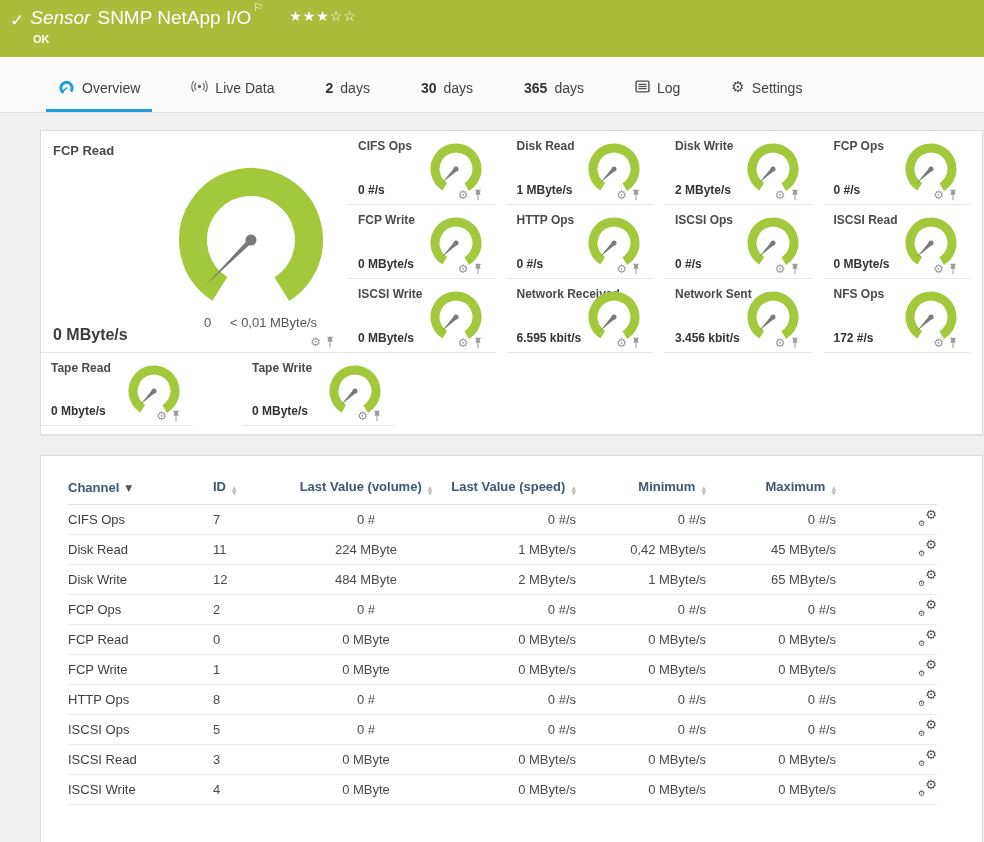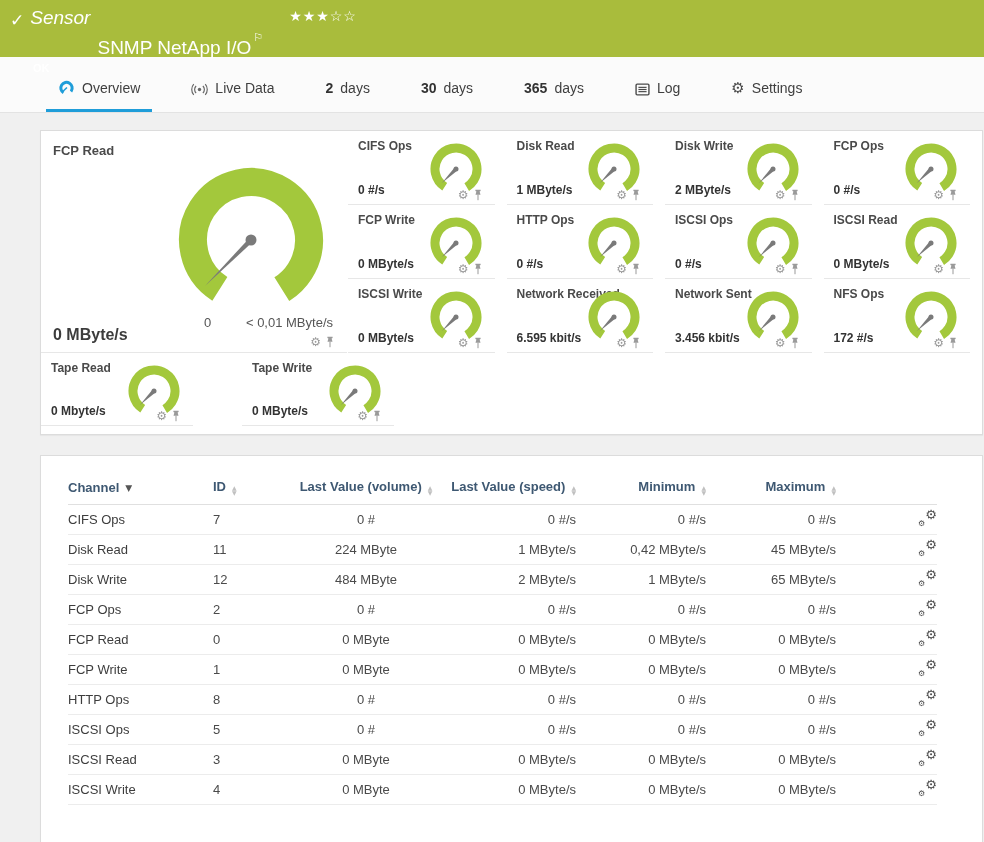--- a/index.html
+++ b/index.html
@@ -5,47 +5,47 @@
   * { margin:0; padding:0; box-sizing:border-box; }
   html,body { width:984px; height:842px; overflow:hidden; }
   body { font-family:"Liberation Sans","DejaVu Sans",sans-serif; background:#f0f0f0; color:#3d3d3d; }
   .uni { font-family:"DejaVu Sans",sans-serif; }
 
   
   .topbar { height:57px; background:#a9bc3c; padding:7px 12px 0 10px; color:#fff; }
   .topbar-main { display:flex; align-items:flex-start; }
   .check { font-weight:bold; font-size:17px; margin:3px 6px 0 0; }
   .kind { font-style:italic; font-size:19px; margin-right:7px; }
-  .title { font-size:19px; font-weight:400;margin-top:30px; }
+  .title { font-size:19px; font-weight:400; }
   .flag { font-size:11px; vertical-align:super; margin-left:2px; position:relative; top:-6px; cursor:pointer; }
   .stars { font-size:14px; letter-spacing:1px; margin-left:26px; margin-top:1px; cursor:pointer; }
   .topbar-status { font-size:11px; font-weight:bold; margin:3px 0 0 23px; }
 
   
   .tabs { height:56px; background:#fbfbfb; border-bottom:1px solid #e3e3e3; display:flex; align-items:flex-end; padding-left:46px; gap:27px; white-space:nowrap; }
-  .tab { display:inline-flex; align-items:flex-end; gap:7px; padding:0 12px 13px 12px; border-bottom:3px solid transparent; font-size:14px; color:#3f3f3f; cursor:pointer; text-decoration:none; }
+  .tab { display:inline-flex; align-items:flex-start; gap:7px; padding:0 12px 13px 12px; border-bottom:3px solid transparent; font-size:14px; color:#3f3f3f; cursor:pointer; text-decoration:none; }
   .tab.active { border-bottom-color:#1f9dd9; }
   .tab b { font-weight:700; color:#333; }
   .tab .t-label { color:#3f3f3f; }
   .t-icon { display:inline-flex; align-items:center; }
   .gear-glyph { font-size:15px; color:#4a4a4a; line-height:1; }
 
   
   .content { padding:17px 0 0 33px; }
   .panel { background:#fff; border:1px solid #dcdcdc; width:943px; box-shadow:0 1px 1px rgba(0,0,0,.04);margin-left:7px; }
 
   
   .gauges-panel { height:305px; position:relative; }
   .big-cell { position:absolute; left:0; top:0; width:306px; height:222px; border-bottom:1px solid #e7e7e7; }
   .g-label { font-size:12px; font-weight:700; color:#4a4a4a; }
   .big-cell .g-label { font-size:13px; padding:12px 0 0 12px; }
   .big-gauge-wrap { position:absolute; left:127px; top:36px; width:165px; height:146px; }
   .big-gauge-wrap svg { position:absolute; left:8px; top:0; }
   .scale-min { position:absolute; left:36px; top:148px; font-size:13px; color:#555; }
-  .scale-max { position:absolute; right:0; top:148px; font-size:13px; color:#555; white-space:nowrap; }
+  .scale-max { position:absolute; right:16px; top:148px; font-size:13px; color:#555; white-space:nowrap; }
   .g-value { font-size:12px; font-weight:700; color:#333; }
   .g-value.big { position:absolute; left:12px; bottom:8px; font-size:16px; color:#3c3c3c; }
   .cell-icons { position:absolute; right:12px; bottom:4px; display:flex; align-items:center; gap:4px; color:#9a9a9a; }
   .cell-icons .gear-sm { font-size:12px; color:#9a9a9a; cursor:pointer; line-height:1; }
   .cell-icons svg { cursor:pointer; }
 
   .small-grid { position:absolute; left:307px; top:0; right:0; display:grid; grid-template-columns:repeat(4,1fr); grid-auto-rows:74px; }
   .cell { position:relative; border-bottom:1px solid #e7e7e7; margin-right:12px; padding:8px 0 0 10px; }
   .cell .g-value { position:absolute; left:10px; bottom:7px; }
   .mini-gauge { position:absolute; right:12px; top:11px; }

